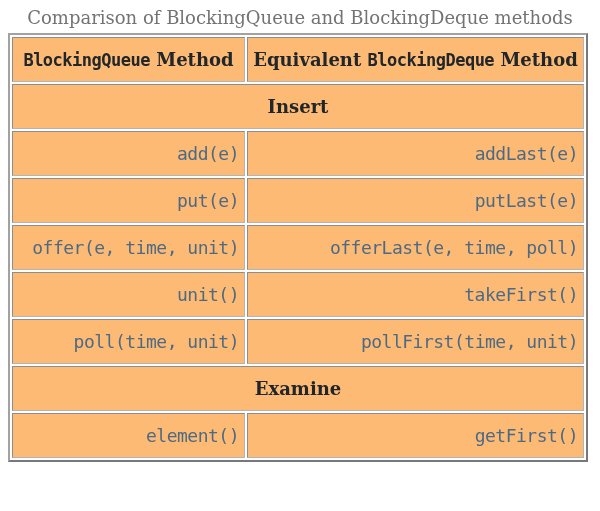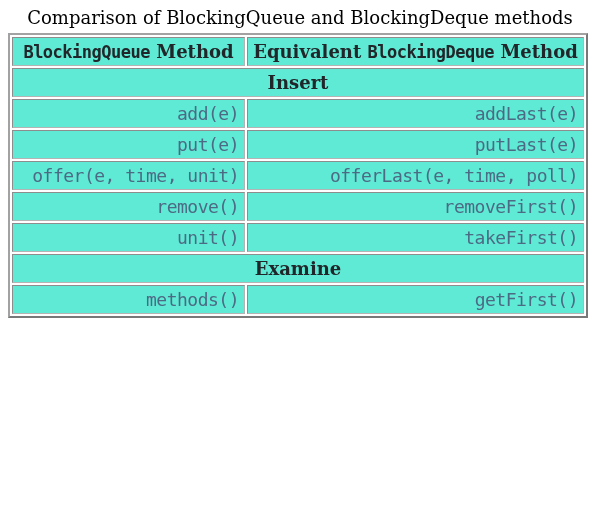--- a/index.html
+++ b/index.html
@@ -12,39 +12,39 @@
     padding: 8px;
     box-sizing: border-box;
     font-family: "DejaVu Serif", serif;
   }
   .page-title {
     margin: 0 0 5px 0;
     text-align: center;
     font-size: 18px;
     line-height: 20px;
     font-weight: normal;
-    color: #000000;
+    color: #737373;
     font-family: "DejaVu Serif", serif;
   }
   table.compare {
     table-layout: fixed;
     width: 580px;
     border-collapse: separate;
     border-spacing: 2px;
     border: 2px solid;
     border-color: #a2a2a2 #787878 #787878 #a2a2a2;
     background: #ffffff;
   }
   col.c1 { width: 233px; }
   th, td {
     border: 1px solid;
     border-color: #8d8d8d #b4b4b4 #b4b4b4 #8d8d8d;
-    background: #5eead4;
+    background: #fdba74;
     height: 23px;
-    padding: 2px 5px;
+    padding: 10px 5px;
     overflow: hidden;
     white-space: nowrap;
     vertical-align: middle;
   }
   th.col-head {
     text-align: center;
     font-weight: bold;
     color: #21262a;
     font-family: "DejaVu Serif", serif;
     font-size: 18px;
@@ -94,29 +94,29 @@
     <tr>
       <td class="method">put(e)</td>
       <td class="method">putLast(e)</td>
     </tr>
     <tr>
       <td class="method">offer(e, time, unit)</td>
       <td class="method">offerLast(e, time, poll)</td>
     </tr>
 
     <tr>
-      <td class="method">remove()</td>
-      <td class="method">removeFirst()</td>
+      <td class="method">unit()</td>
+      <td class="method">takeFirst()</td>
     </tr>
     <tr>
-      <td class="method">unit()</td>
-      <td class="method">takeFirst()</td>
+      <td class="method">poll(time, unit)</td>
+      <td class="method">pollFirst(time, unit)</td>
     </tr>
 
     <tr>
       <th class="section-head" colspan="2">Examine</th>
     </tr>
     <tr>
-      <td class="method">methods()</td>
+      <td class="method">element()</td>
       <td class="method">getFirst()</td>
     </tr>
   </tbody>
 </table>
 
 </body></html>

